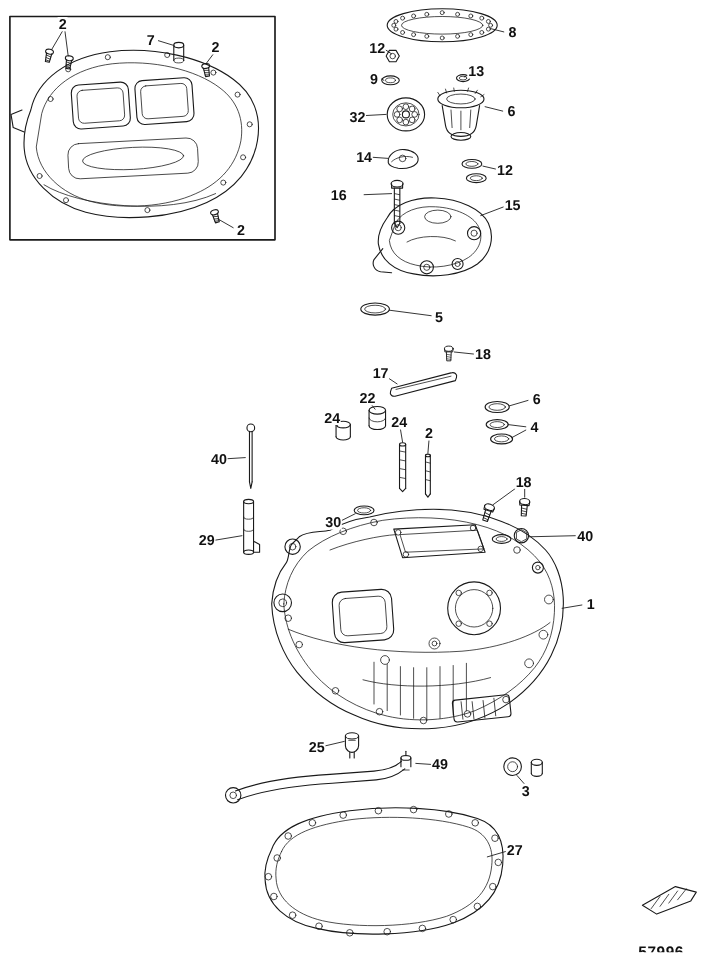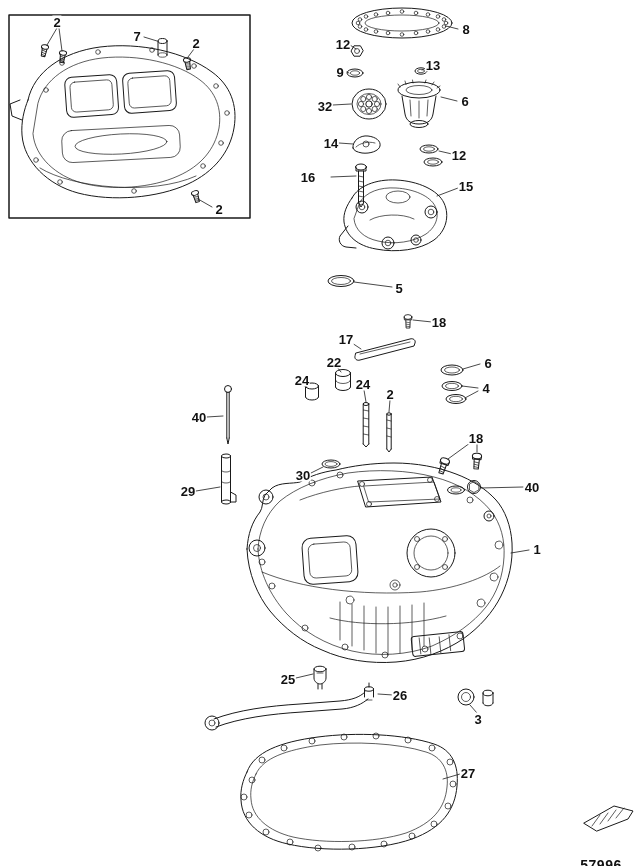--- a/index.html
+++ b/index.html
@@ -429,19 +429,19 @@
     <span class="co" style="left:363px;top:384px">24</span>
     <span class="co" style="left:390px;top:394px">2</span>
     <span class="co" style="left:486px;top:388px">4</span>
     <span class="co" style="left:199px;top:417px">40</span>
     <span class="co" style="left:476px;top:438px">18</span>
     <span class="co" style="left:303px;top:475px">30</span>
     <span class="co" style="left:532px;top:487px">40</span>
     <span class="co" style="left:188px;top:491px">29</span>
     <span class="co" style="left:537px;top:549px">1</span>
     <span class="co" style="left:288px;top:679px">25</span>
-    <span class="co" style="left:400px;top:695px">26</span>
+    <span class="co" style="left:400px;top:695px">49</span>
     <span class="co" style="left:478px;top:719px">3</span>
     <span class="co" style="left:468px;top:773px">27</span>
   </div>
 
   <span class="fig" style="left:601px;top:845px">57996</span>
 </div>
 
 </body></html>

